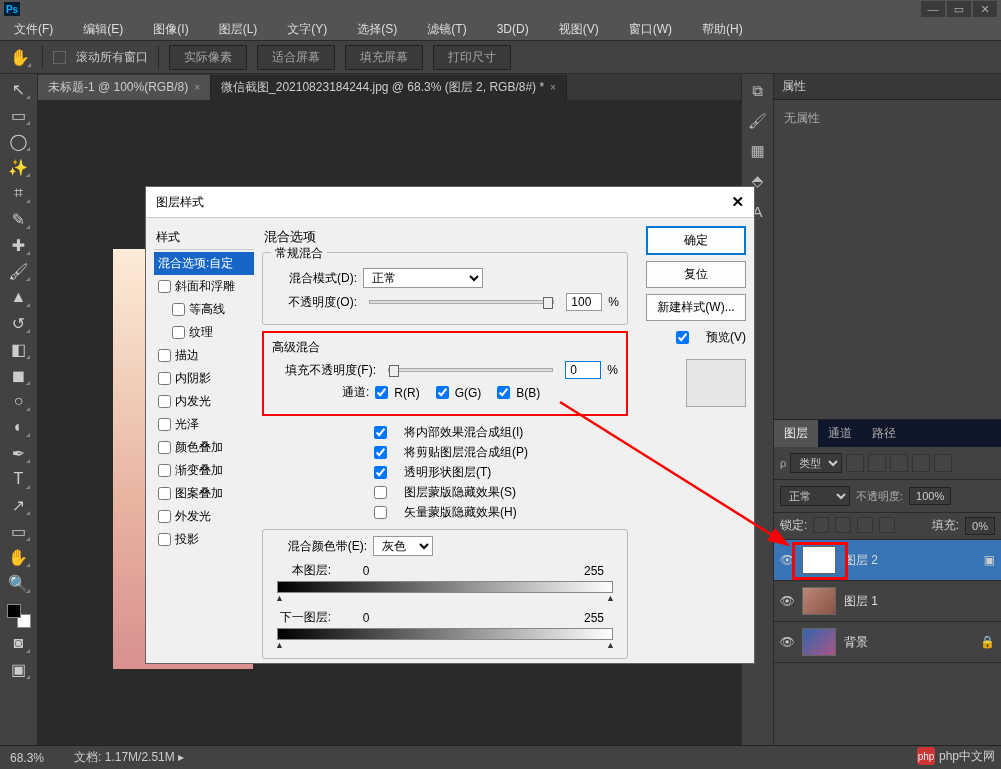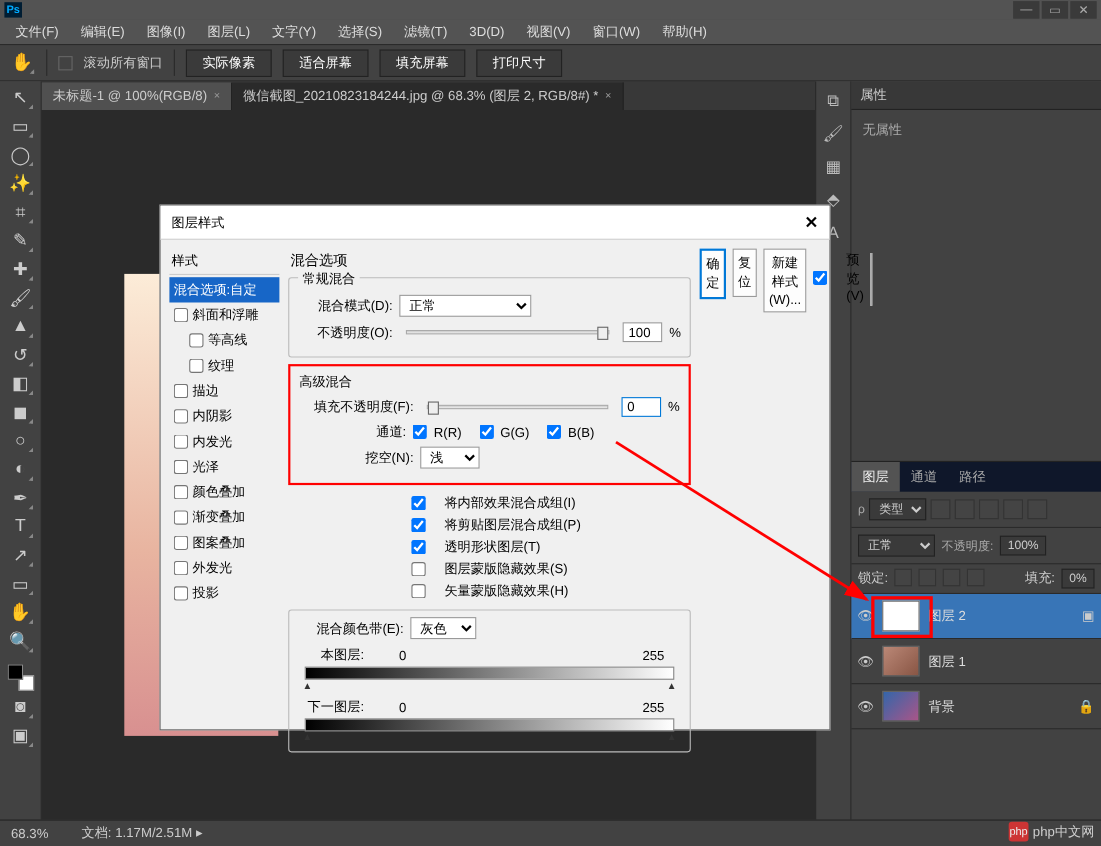--- a/index.html
+++ b/index.html
@@ -1,24 +1,24 @@
 <!DOCTYPE html>
 <html><head>
 <meta charset="utf-8">
 <style>
 *{box-sizing:border-box;margin:0;padding:0;font-family:"Microsoft YaHei",SimSun,sans-serif;font-size:12px;user-select:none}
 body{background:#535353;width:1001px;height:769px;overflow:hidden;position:relative;color:#ccc}
 .titlebar{background:#535353;height:18px;display:flex;justify-content:space-between;align-items:center;padding:0 4px}
 .app-icon{width:16px;height:14px;background:#001d33;display:inline-flex;align-items:center;justify-content:center;color:#0af;font-weight:bold;font-size:10px}
 .winctl{display:flex;gap:2px}
 .winbtn{width:24px;height:16px;background:#3a3a3a;color:#aaa;display:flex;align-items:center;justify-content:center;font-size:11px}
-.menubar{background:#535353;height:22px;display:flex;align-items:center;gap:8px;padding:0 8px}
+.menubar{background:#535353;height:22px;display:flex;align-items:center;gap:18px;padding:0 8px}
 .menubar span{padding:2px 6px;color:#ddd;font-size:12px}
 .optbar{background:#424242;height:34px;border-top:1px solid #2a2a2a;border-bottom:1px solid #2a2a2a;display:flex;align-items:center;padding:0 8px;gap:10px}
-.obtn{background:#3a3a3a;border:1px solid #222;padding:3px 14px;color:#ffffff;font-size:12px}
+.obtn{background:#3a3a3a;border:1px solid #222;padding:3px 14px;color:#a3a3a3;font-size:12px}
 .divider{width:1px;height:24px;background:#2a2a2a}
 .chk{width:13px;height:13px;border:1px solid #666;display:inline-block}
 .main{display:flex;height:680px}
 .ltools{width:38px;background:#424242;border-right:1px solid #2a2a2a;display:flex;flex-direction:column;align-items:center;padding-top:4px;gap:4px}
 .tool{width:24px;height:22px;color:#ccc;display:flex;align-items:center;justify-content:center;font-size:16px;position:relative}
 .tool::after{content:"";position:absolute;bottom:1px;right:1px;border:2px solid transparent;border-bottom-color:#888;border-right-color:#888;width:0;height:0}
 .swatches{margin-top:6px;position:relative;width:24px;height:24px}
 .swatch-fg{position:absolute;top:0;left:0;width:14px;height:14px;background:#000;border:1px solid #888}
 .swatch-bg{position:absolute;bottom:0;right:0;width:14px;height:14px;background:#fff;border:1px solid #888}
 .center{flex:1;background:#2a2a2a;position:relative}
@@ -75,21 +75,21 @@
 .slider .handle{position:absolute;top:-4px;width:10px;height:12px;background:#eee;border:1px solid #666}
 .redbox{border:2px solid #ff0000;padding:6px 8px 8px;margin-bottom:8px;position:relative}
 .chkrow{display:flex;align-items:center;gap:17px;margin:3px 0;font-size:12px}
 .chkrow input{margin:0}
 .grad{height:12px;background:linear-gradient(to right,#000,#fff);border:1px solid #888;margin:2px 6px}
 .gradrow{display:flex;align-items:center;font-size:12px;margin-top:6px}
 .gradrow .gl{width:60px;text-align:right;margin-right:10px}
 .gradrow .v{width:50px;text-align:center}
 .tri{display:flex;justify-content:space-between;padding:0 4px;margin-top:-2px}
 .tri span{font-size:9px;color:#333}
-.dlg-right{width:110px;display:flex;flex-direction:row;gap:6px;align-items:flex-start}
+.dlg-right{width:110px;display:flex;flex-direction:column;gap:6px;align-items:flex-end}
 .dbtn{width:100px;padding:4px;background:#fdfdfd;border:1px solid #999;font-size:12px;text-align:center}
 .dbtn.primary{border:2px solid #0078d7}
 .preview{width:60px;height:48px;border:1px solid #aaa;background:#e5e5e5;margin-top:4px}
 
 
 .arrow{position:absolute;top:0;left:0;width:1001px;height:769px;pointer-events:none}
 </style>
 </head>
 <body>
 
@@ -342,24 +342,20 @@
         </div>
         <div class="row" style="justify-content:flex-start;padding-left:70px">
           <label>通道:</label>
           <input type="checkbox" checked="" style="">
             <span>R(R)</span>
           <input type="checkbox" checked="" style="margin-left: 10px;">
             <span>G(G)</span>
           <input type="checkbox" checked="" style="margin-left: 10px;">
             <span>B(B)</span>
         </div>
-        <div class="row" style="padding-left:46px">
-          <label style="width:58px">挖空(N):</label>
-          <select style="width:54px"><option>浅</option></select>
-        </div>
       </div>
       <div style="padding-left:112px">
         <div class="chkrow">
             <input type="checkbox" checked="" style="">
             <span>将内部效果混合成组(I)</span>
           </div>
         <div class="chkrow">
             <input type="checkbox" checked="" style="">
             <span>将剪贴图层混合成组(P)</span>
           </div>

